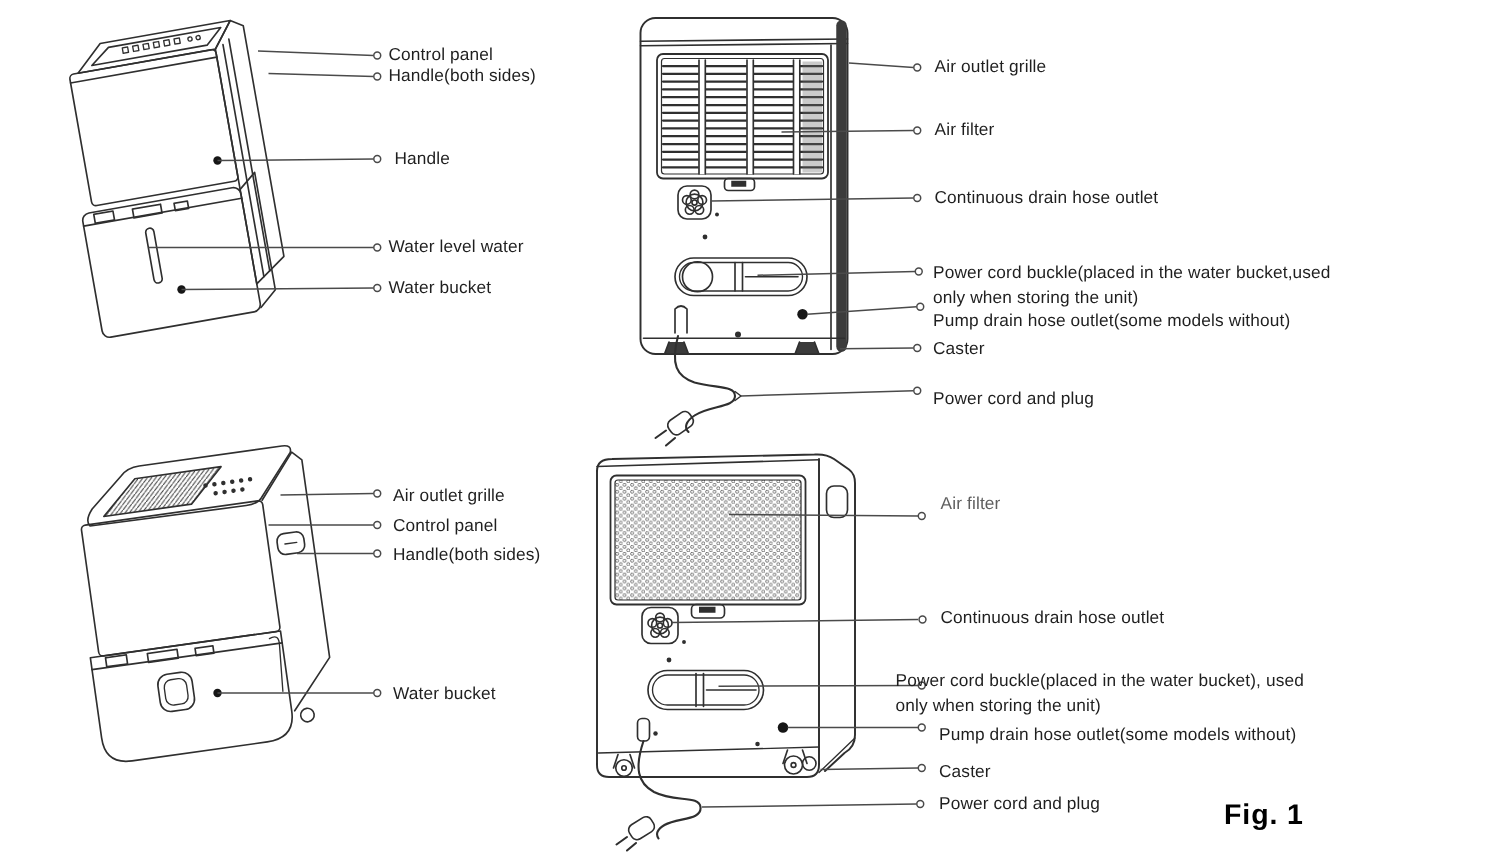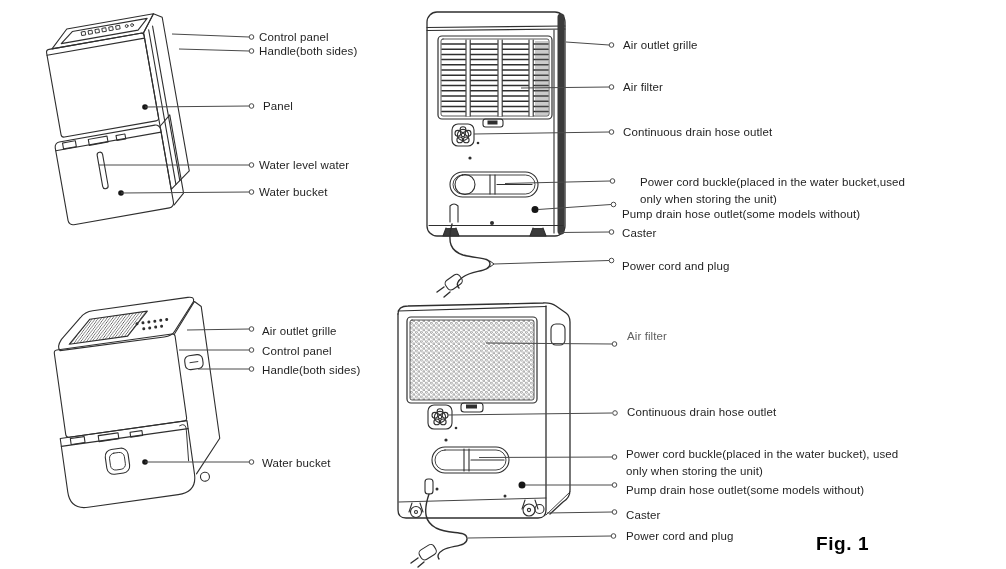--- a/index.html
+++ b/index.html
@@ -293,41 +293,41 @@
         <circle cx="614.5" cy="485" r="2.3" fill="#fff"></circle>
       <path d="M547,513 L612,512"></path> 
         <circle cx="614.5" cy="512" r="2.3" fill="#fff"></circle>
       <path d="M468,538 L611,536"></path> 
         <circle cx="613.5" cy="536" r="2.3" fill="#fff"></circle>
     </g>
   </svg>
 
   <div class="lbl" style="left:259px;top:29px">Control panel</div>
   <div class="lbl" style="left:259px;top:43px">Handle(both sides)</div>
-  <div class="lbl" style="left:263px;top:98px">Panel</div>
+  <div class="lbl" style="left:263px;top:98px">Handle</div>
   <div class="lbl" style="left:259px;top:157px">Water level water</div>
   <div class="lbl" style="left:259px;top:184px">Water bucket</div>
 
   <div class="lbl" style="left:623px;top:37px">Air outlet grille</div>
   <div class="lbl" style="left:623px;top:79px">Air filter</div>
   <div class="lbl" style="left:623px;top:124px">Continuous drain hose outlet</div>
-  <div class="lbl" style="left:640px;top:174px;width:300px">Power cord buckle(placed in the water bucket,used
+  <div class="lbl" style="left:622px;top:174px;width:300px">Power cord buckle(placed in the water bucket,used
 only when storing the unit)</div>
   <div class="lbl" style="left:622px;top:206px">Pump drain hose outlet(some models without)</div>
   <div class="lbl" style="left:622px;top:225px">Caster</div>
   <div class="lbl" style="left:622px;top:258px">Power cord and plug</div>
 
   <div class="lbl" style="left:262px;top:323px">Air outlet grille</div>
   <div class="lbl" style="left:262px;top:343px">Control panel</div>
   <div class="lbl" style="left:262px;top:362px">Handle(both sides)</div>
   <div class="lbl" style="left:262px;top:455px">Water bucket</div>
 
   <div class="lbl lbl--muted" style="left:627px;top:328px">Air filter</div>
   <div class="lbl" style="left:627px;top:404px">Continuous drain hose outlet</div>
-  <div class="lbl" style="left:626px;top:446px;width:310px">Power cord buckle(placed in the water bucket), used
+  <div class="lbl" style="left:597px;top:446px;width:310px">Power cord buckle(placed in the water bucket), used
 only when storing the unit)</div>
   <div class="lbl" style="left:626px;top:482px">Pump drain hose outlet(some models without)</div>
   <div class="lbl" style="left:626px;top:507px">Caster</div>
   <div class="lbl" style="left:626px;top:528px">Power cord and plug</div>
 
   <div class="fig-caption" style="left:816px;top:533px">Fig. 1</div>
 
 </div>
 
 </body></html>

